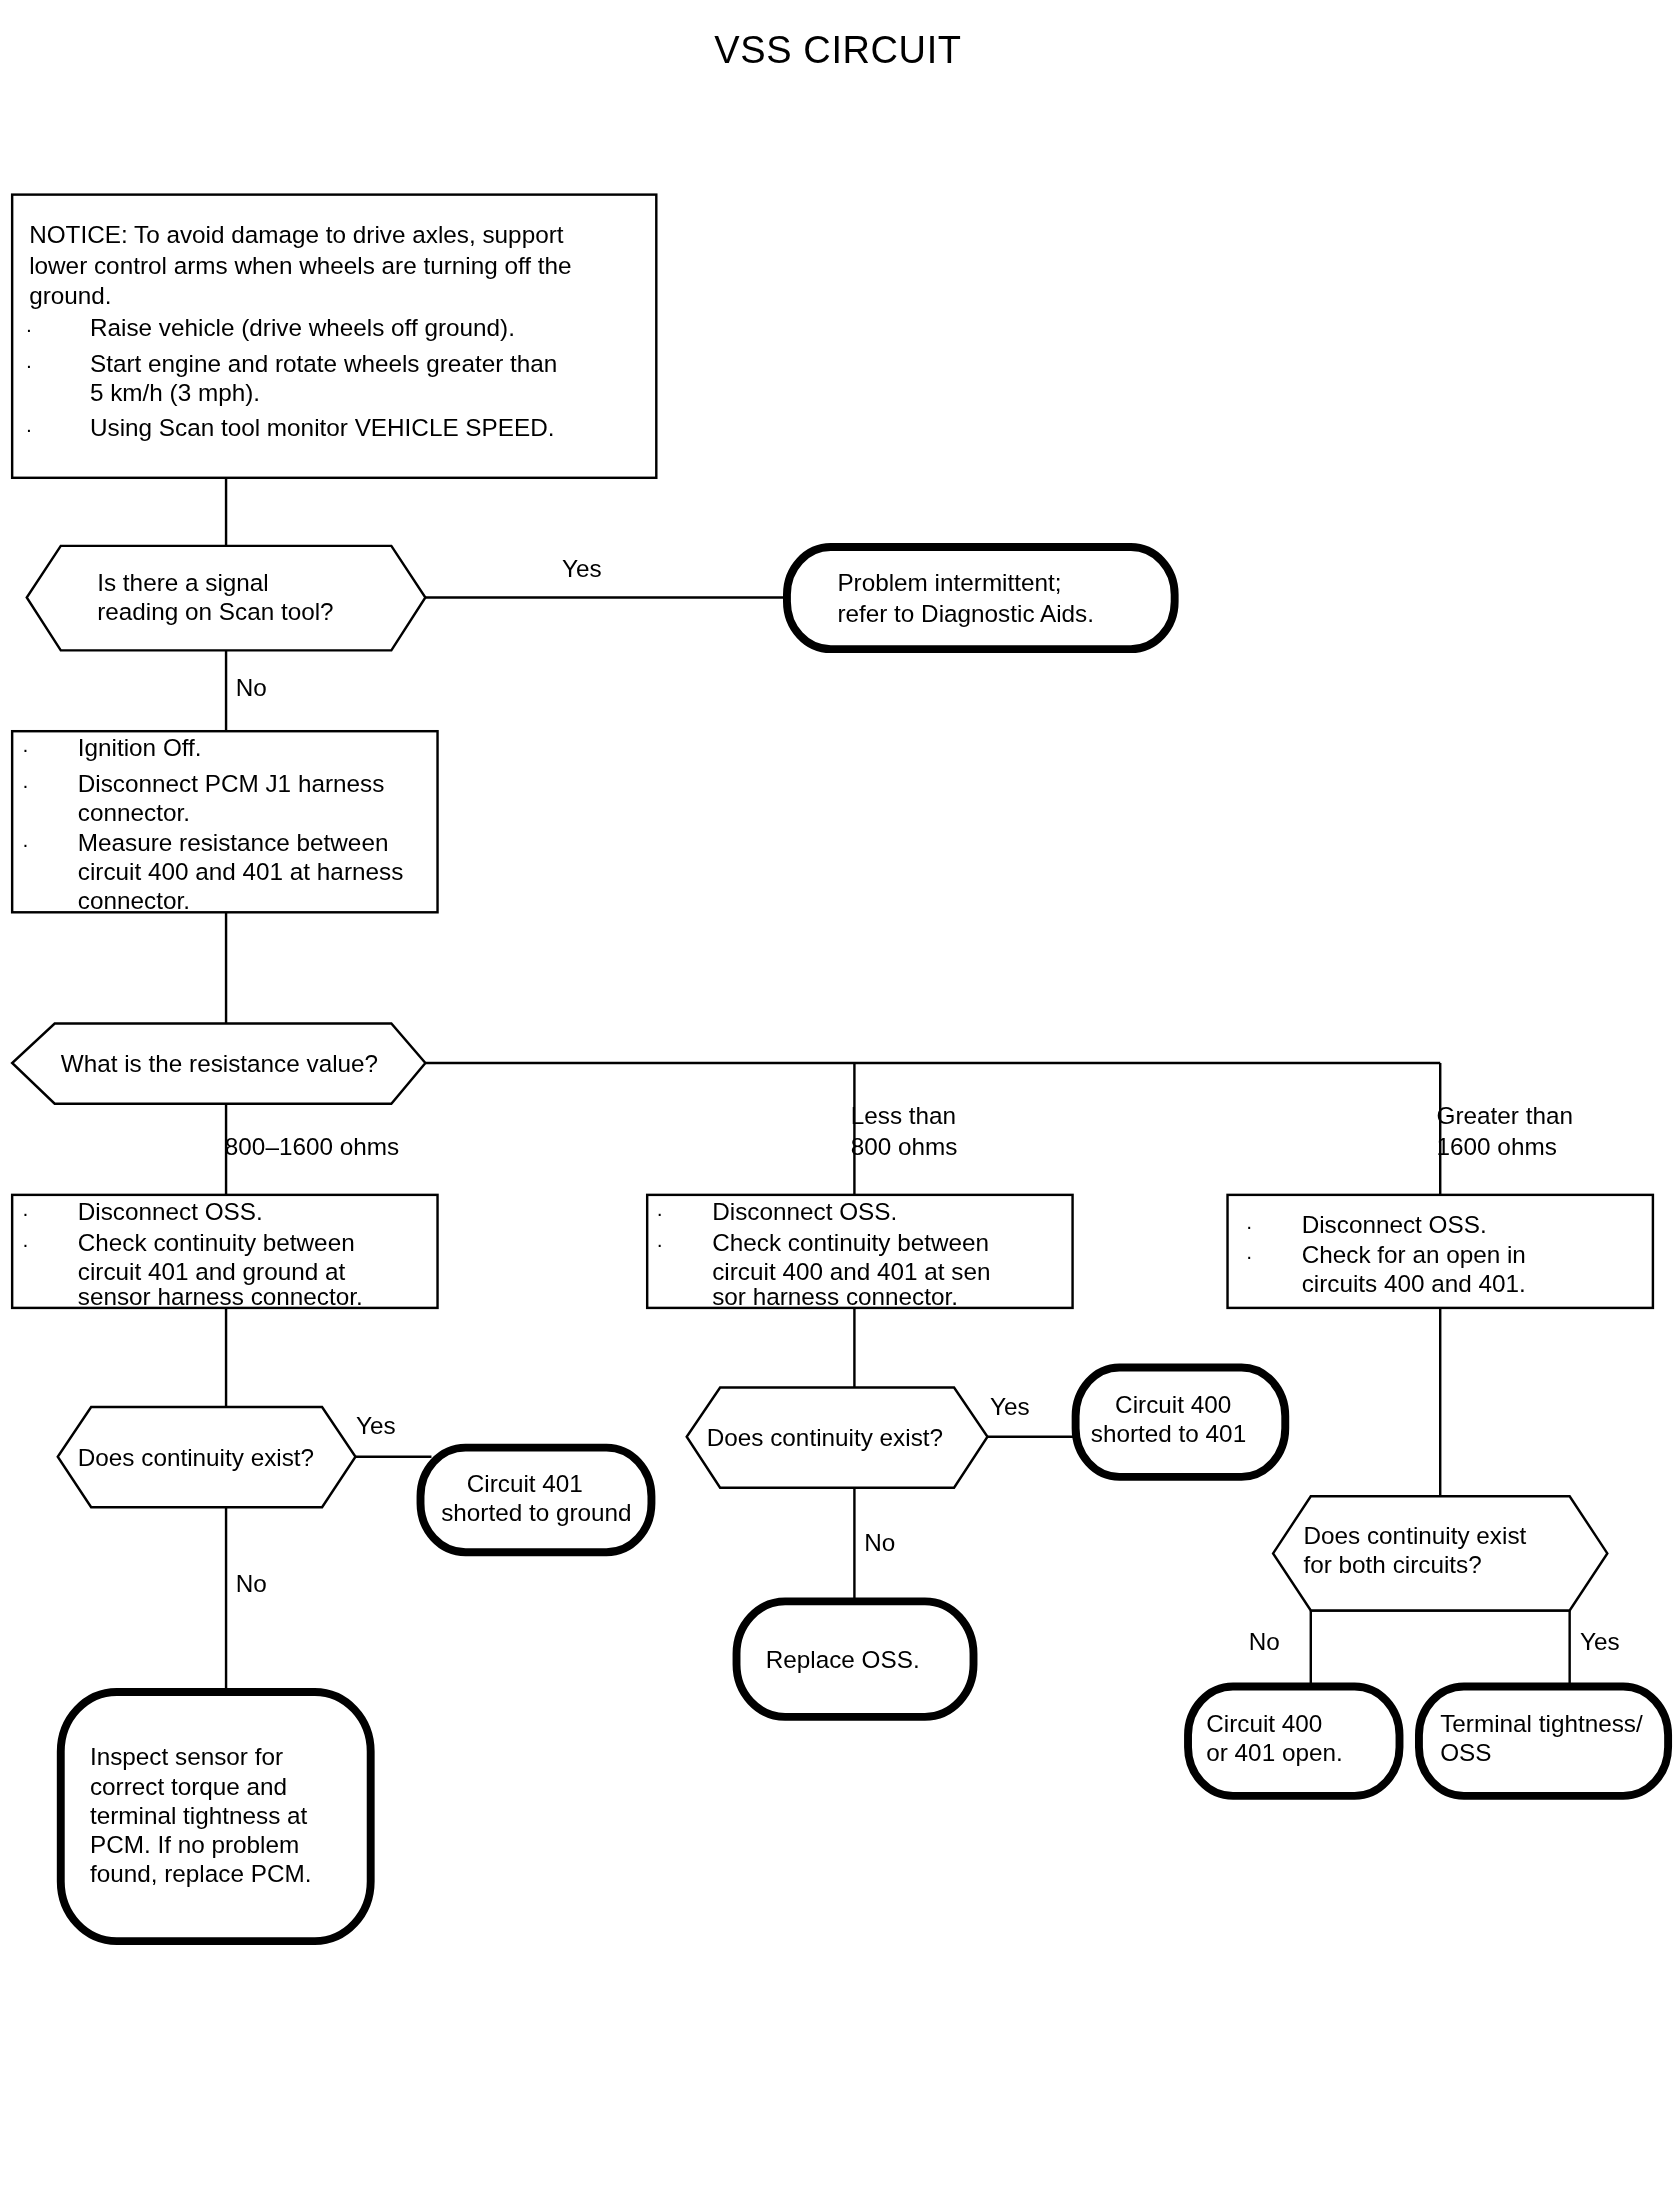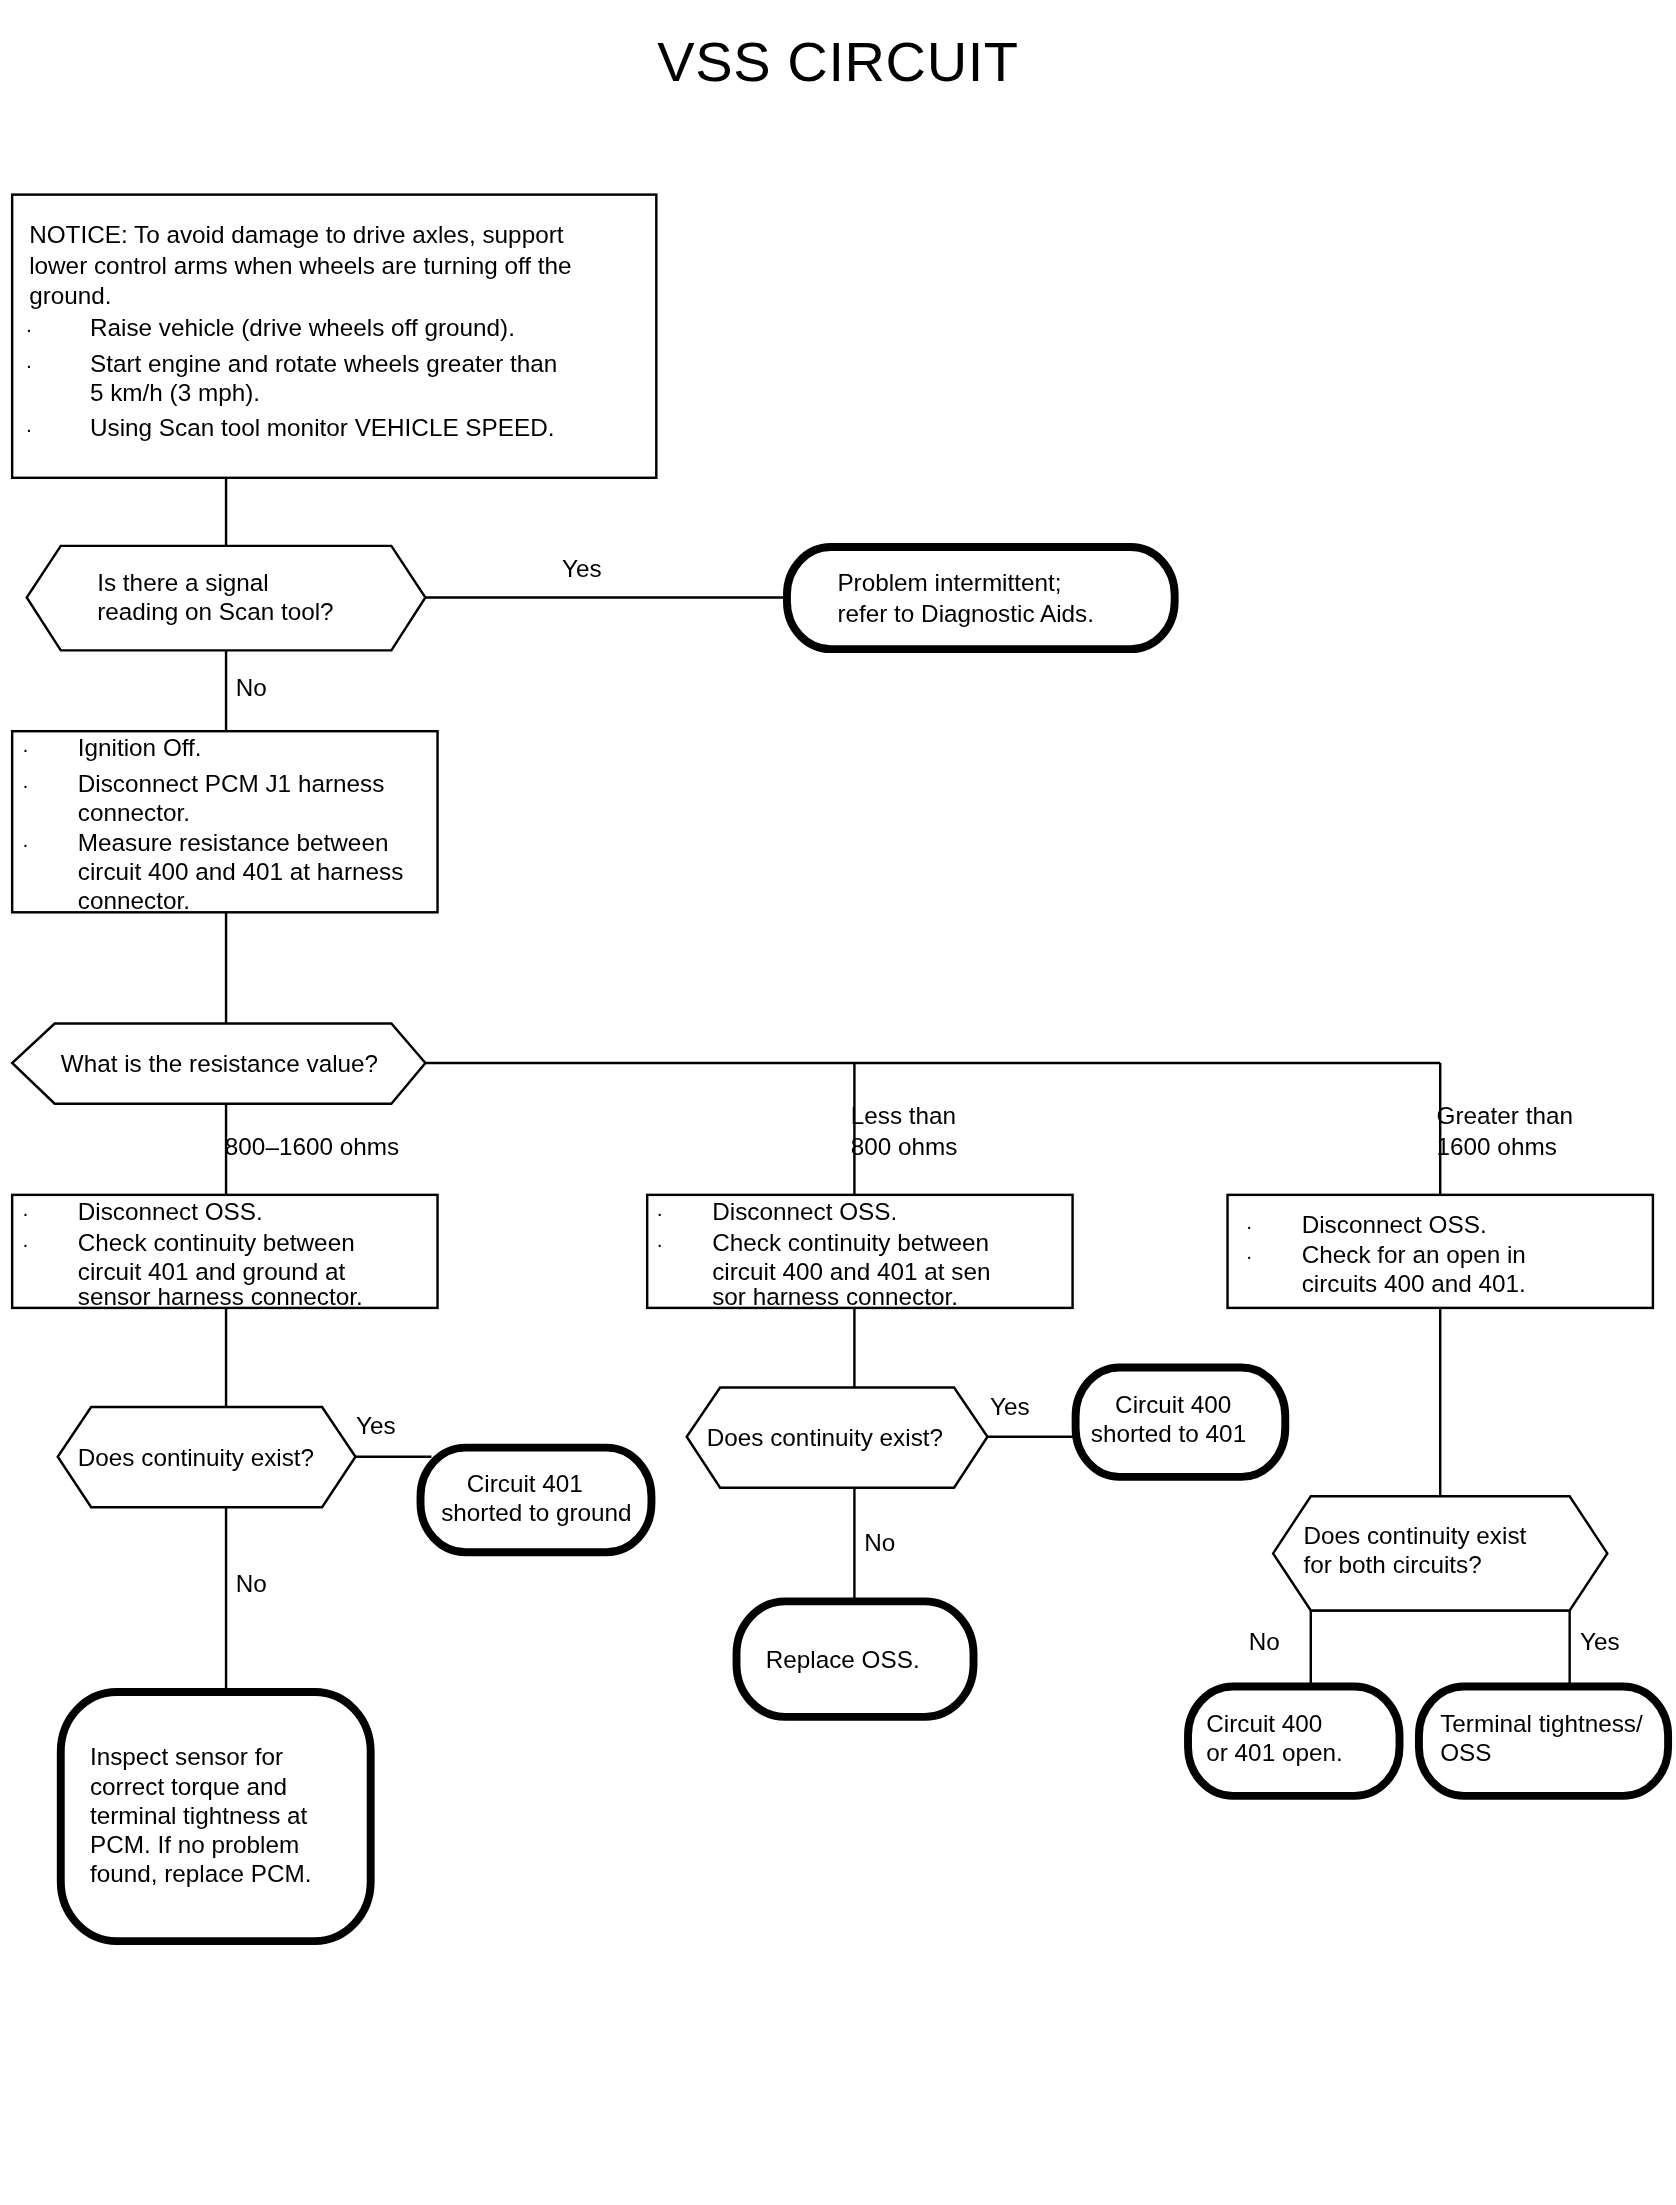--- a/index.html
+++ b/index.html
@@ -18,21 +18,21 @@
     height: 2205px;
     background: #ffffff;
     overflow: hidden;
   }
   #page-title {
     position: absolute;
     left: 0;
     top: 29px;
     width: 1676px;
     text-align: center;
-    font-size: 56px;
+    font-size: 38px;
     letter-spacing: 0.6px;
     font-weight: 400;
     color: #000000;
   }
   svg#flow {
     position: absolute;
     left: 0;
     top: 0;
     width: 1676px;
     height: 2205px;

